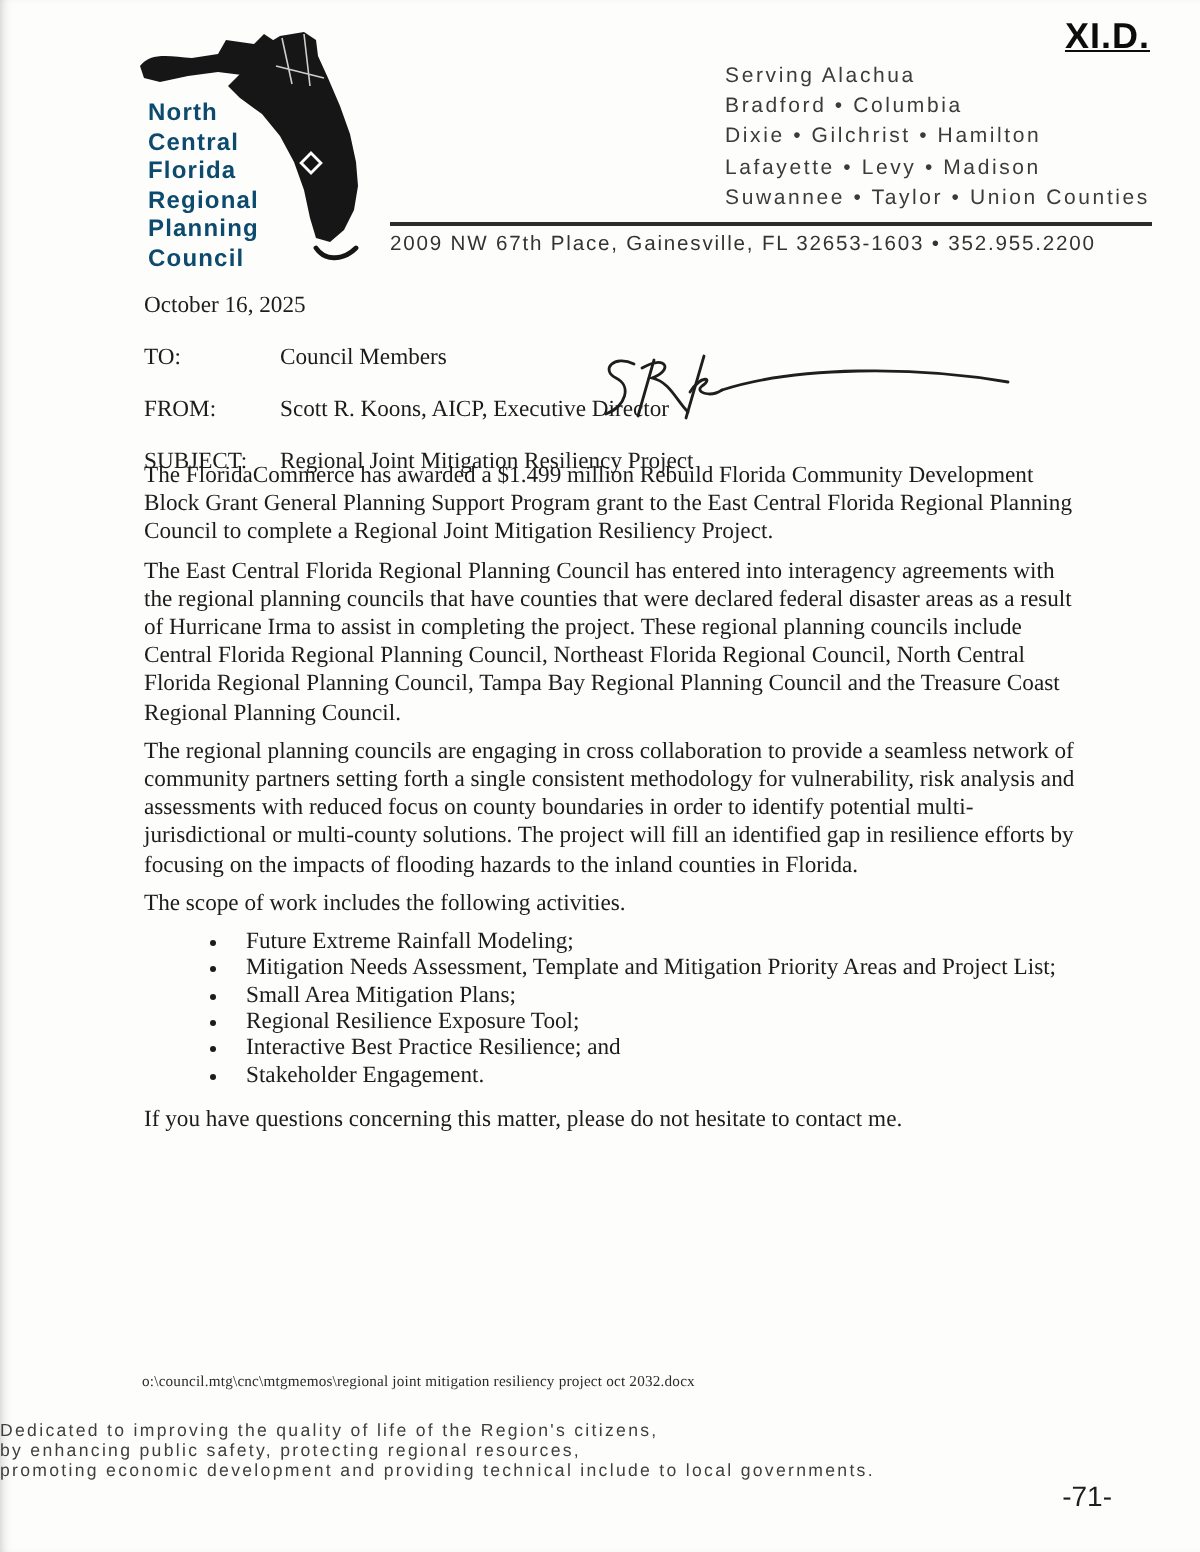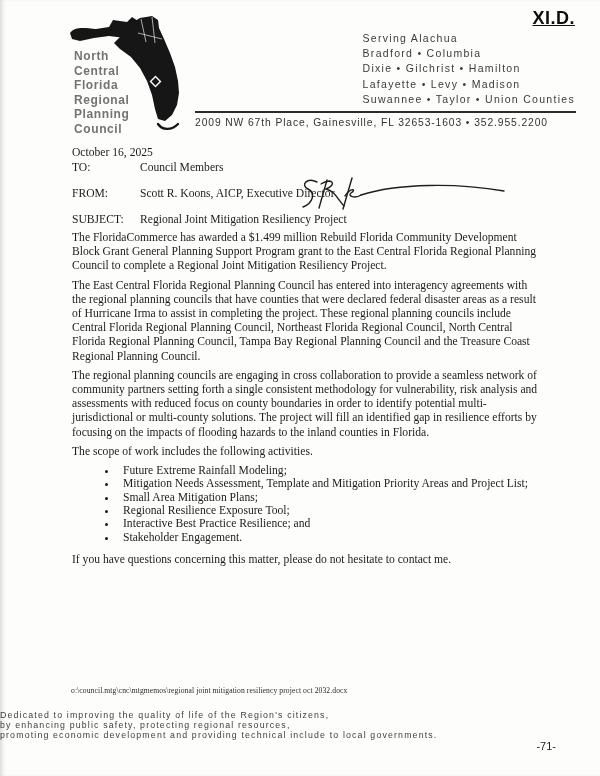--- a/index.html
+++ b/index.html
@@ -24,33 +24,33 @@
     position:absolute;top:31px;right:25px;text-align:left;
     font-family:"Liberation Sans", sans-serif;
     font-size:10.5px;line-height:15.2px;letter-spacing:1.3px;color:#3b3b3b;
     white-space:nowrap;
   }
   .logo{position:absolute;left:52px;top:12px;width:140px;height:125px;}
   .logo svg{position:absolute;left:0;top:0;}
   .logo-text{
     position:absolute;left:22px;top:37px;
     font-family:"Liberation Sans", sans-serif;
-    font-weight:bold;font-size:12px;line-height:14.6px;letter-spacing:.6px;color:#737373;
+    font-weight:bold;font-size:12px;line-height:14.6px;letter-spacing:.6px;color:#0c4a6e;
     text-shadow:0 0 3px #fdfdfc,0 0 3px #fdfdfc,0 0 2px #fdfdfc;
   }
   .rule{position:absolute;top:111px;left:195px;width:381px;border-top:2px solid #2c2c2c;}
   .address{
     position:absolute;top:117px;left:195px;width:381px;
     font-family:"Liberation Sans", sans-serif;
     font-size:10.3px;letter-spacing:.9px;color:#333;white-space:nowrap;
   }
 
   
   .date{position:absolute;left:72px;top:146px;font-size:11.6px;}
-  .fields{position:absolute;left:72px;top:160px;font-size:11.6px;}
+  .fields{position:absolute;left:72px;top:171px;font-size:11.6px;}
   .frow{margin-bottom:10px;line-height:16px;}
   .flabel{display:inline-block;width:68px;}
   .signature{position:absolute;left:298px;top:175px;}
 
   
   .memo-body{
     position:absolute;left:72px;top:231px;width:470px;
     font-size:11.6px;line-height:14.2px;
   }
   .memo-body p{margin:0 0 5px 0;}
@@ -64,21 +64,21 @@
     font-size:7.6px;color:#2a2a2a;letter-spacing:.1px;
   }
   .tagline{
     position:absolute;left:0;right:0;top:710px;text-align:left;
     font-family:"Liberation Sans", sans-serif;
     font-size:8.8px;line-height:10.2px;letter-spacing:1.15px;color:#3e3e3e;
   }
   .pagenum{
     position:absolute;right:44px;top:740px;
     font-family:"Liberation Sans", sans-serif;
-    font-size:11px;color:#1f1f1f;
+    font-size:14px;color:#1f1f1f;
   }
 </style>
 </head>
 <body>
 
 <div class="page">
 
   <div class="kicker">XI.D.</div>
   <div class="serving">
     <div>Serving Alachua</div>

